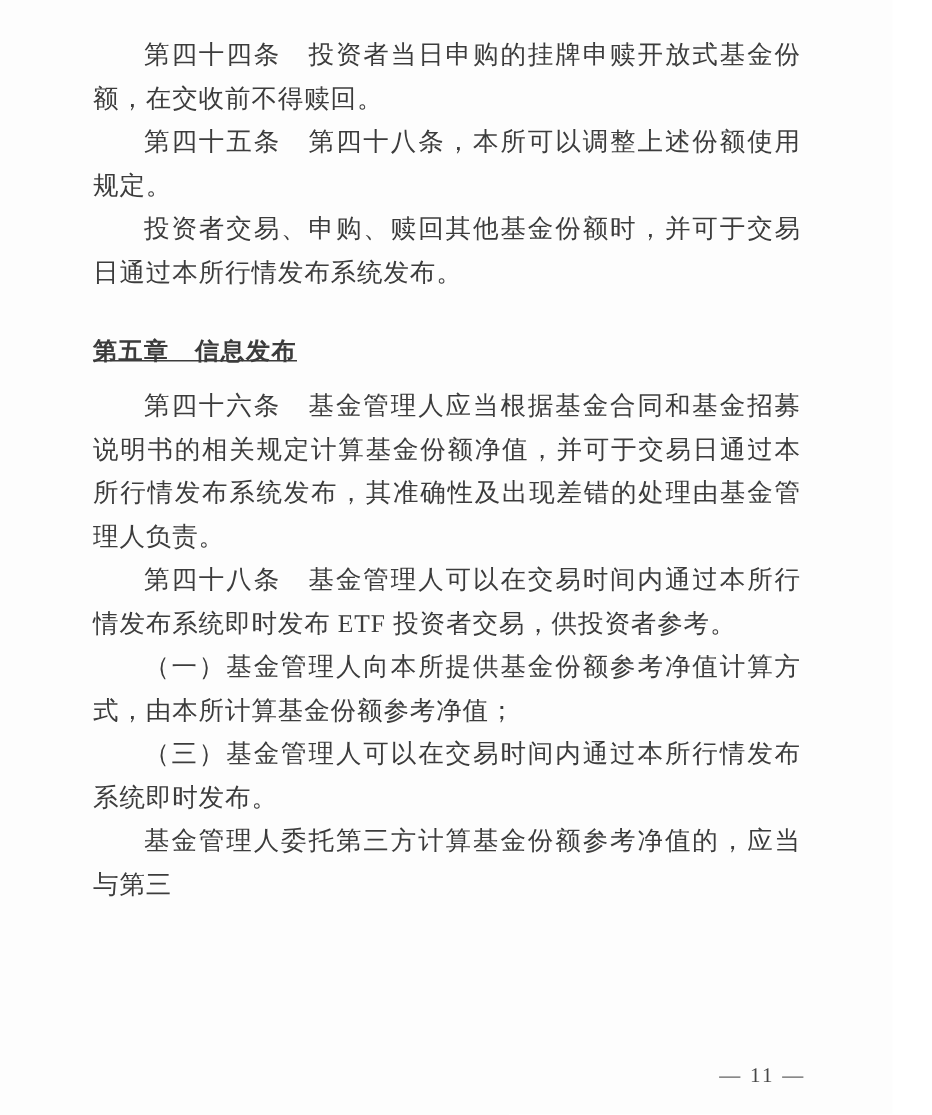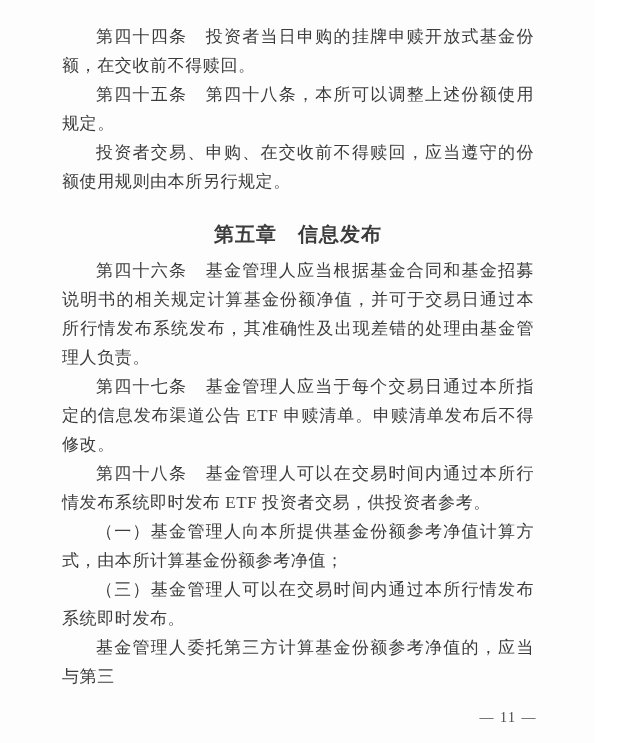--- a/index.html
+++ b/index.html
@@ -26,49 +26,49 @@
     margin: 0;
     font-size: 17px;
     line-height: 29px;
     letter-spacing: 0.6px;
     text-align: justify;
     text-indent: 2em;
     text-justify: inter-ideograph;
   }
   .doc p.chapter-heading {
     margin: 24px 0 7px 0;
-    font-size: 20px;
+    font-size: 16px;
     font-weight: bold;
-    text-align: center;
+    text-align: left;
     text-indent: 0;
     letter-spacing: 1px;
+    text-decoration: underline;
   }
   .page-footer {
     position: absolute;
     right: 58px;
     bottom: 17px;
     text-align: center;
   }
   .page-number {
     font-size: 14px;
     color: #474747;
     letter-spacing: 1.5px;
   }
 </style>
 </head>
 <body>
 
 <div class="page">
   <main class="doc">
       <p class="para">第四十四条　投资者当日申购的挂牌申赎开放式基金份额，在交收前不得赎回。</p>
       <p class="para">第四十五条　第四十八条，本所可以调整上述份额使用规定。</p>
-      <p class="para">投资者交易、申购、在交收前不得赎回，应当遵守的份额使用规则由本所另行规定。</p>
+      <p class="para">投资者交易、申购、赎回其他基金份额时，并可于交易日通过本所行情发布系统发布。</p>
       <p class="chapter-heading">第五章　信息发布</p>
       <p class="para">第四十六条　基金管理人应当根据基金合同和基金招募说明书的相关规定计算基金份额净值，并可于交易日通过本所行情发布系统发布，其准确性及出现差错的处理由基金管理人负责。</p>
-      <p class="para">第四十七条　基金管理人应当于每个交易日通过本所指定的信息发布渠道公告 ETF 申赎清单。申赎清单发布后不得修改。</p>
       <p class="para">第四十八条　基金管理人可以在交易时间内通过本所行情发布系统即时发布 ETF 投资者交易，供投资者参考。</p>
       <p class="para">（一）基金管理人向本所提供基金份额参考净值计算方式，由本所计算基金份额参考净值；</p>
       <p class="para">（三）基金管理人可以在交易时间内通过本所行情发布系统即时发布。</p>
       <p class="para">基金管理人委托第三方计算基金份额参考净值的，应当与第三</p>
     </main>
   <footer class="page-footer">
     <span class="page-number">— 11 —</span>
   </footer>
 </div>
 

